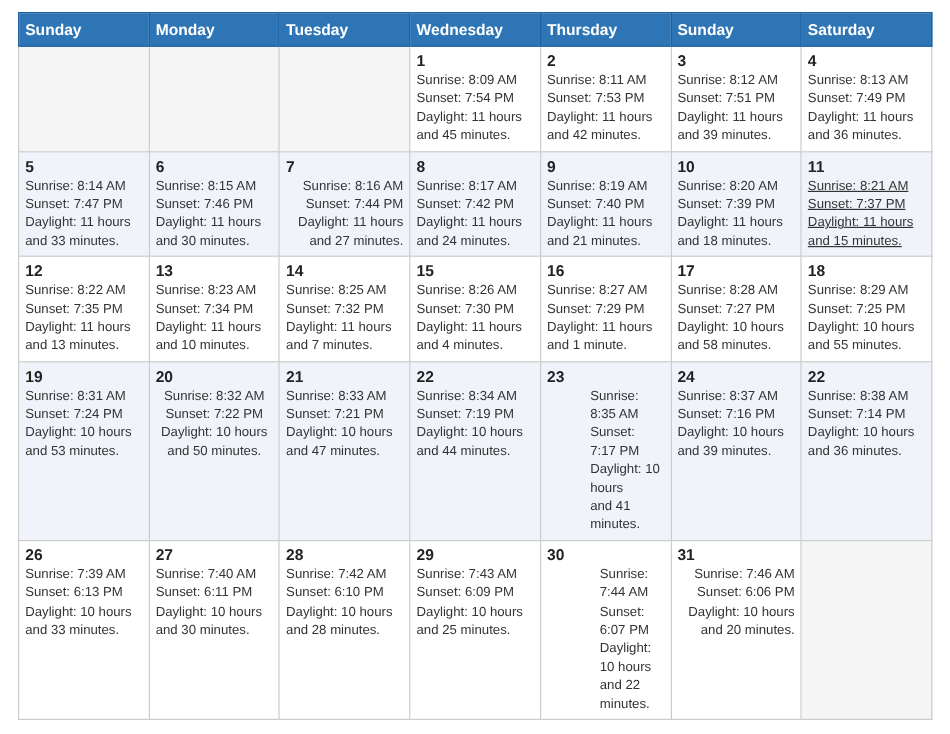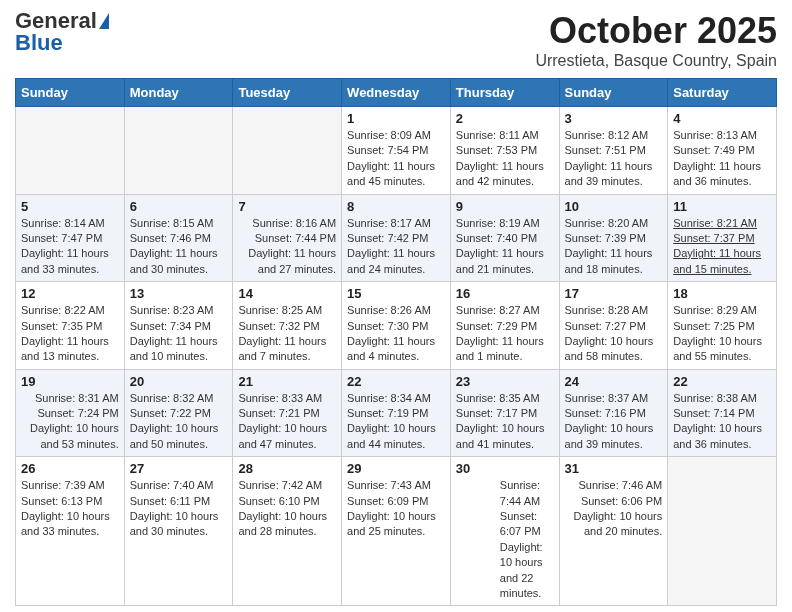--- a/index.html
+++ b/index.html
@@ -101,33 +101,20 @@
       color: #333;
     }
     .row-alt td {
       background-color: #f0f4fa;
     }
   </style>
 </head>
 <body>
 
 <div class="container">
-  <div class="header">
-    <div class="logo">
-      <div class="logo-line">
-        <span class="logo-general">General</span>
-        <span class="logo-triangle"></span>
-      </div>
-      <span class="logo-blue">Blue</span>
-    </div>
-    <div class="title-block">
-      <h1>October 2025</h1>
-      <h2>Urrestieta, Basque Country, Spain</h2>
-    </div>
-  </div>
 
   <table class="calendar">
     <thead>
       <tr>
       <th>Sunday</th>
           <th>Monday</th>
           <th>Tuesday</th>
           <th>Wednesday</th>
           <th>Thursday</th>
           <th>Sunday</th>
@@ -266,49 +253,49 @@
             <div class="day-number">18</div>
             <div class="cell-text" style="white-space: pre-line;">Sunrise: 8:29 AM
 Sunset: 7:25 PM
 Daylight: 10 hours
 and 55 minutes.</div>
           </td>
         </tr>
         <tr class="row-alt">
           <td>
             <div class="day-number">19</div>
-            <div class="cell-text" style="white-space: pre-line; text-align: right;">Sunrise: 8:31 AM
+            <div class="cell-text" style="white-space: pre-line;">Sunrise: 8:31 AM
 Sunset: 7:24 PM
 Daylight: 10 hours
 and 53 minutes.</div>
           </td>
           <td>
             <div class="day-number">20</div>
-            <div class="cell-text" style="white-space: pre-line;">Sunrise: 8:32 AM
+            <div class="cell-text" style="white-space: pre-line; text-align: center;">Sunrise: 8:32 AM
 Sunset: 7:22 PM
 Daylight: 10 hours
 and 50 minutes.</div>
           </td>
           <td>
             <div class="day-number">21</div>
             <div class="cell-text" style="white-space: pre-line;">Sunrise: 8:33 AM
 Sunset: 7:21 PM
 Daylight: 10 hours
 and 47 minutes.</div>
           </td>
           <td>
             <div class="day-number">22</div>
             <div class="cell-text" style="white-space: pre-line;">Sunrise: 8:34 AM
 Sunset: 7:19 PM
 Daylight: 10 hours
 and 44 minutes.</div>
           </td>
           <td>
             <div class="day-number">23</div>
-            <div class="cell-text" style="white-space: pre-line;">Sunrise: 8:35 AM
+            <div class="cell-text" style="white-space: pre-line; margin-left: 36px;">Sunrise: 8:35 AM
 Sunset: 7:17 PM
 Daylight: 10 hours
 and 41 minutes.</div>
           </td>
           <td>
             <div class="day-number">24</div>
             <div class="cell-text" style="white-space: pre-line;">Sunrise: 8:37 AM
 Sunset: 7:16 PM
 Daylight: 10 hours
 and 39 minutes.</div>

